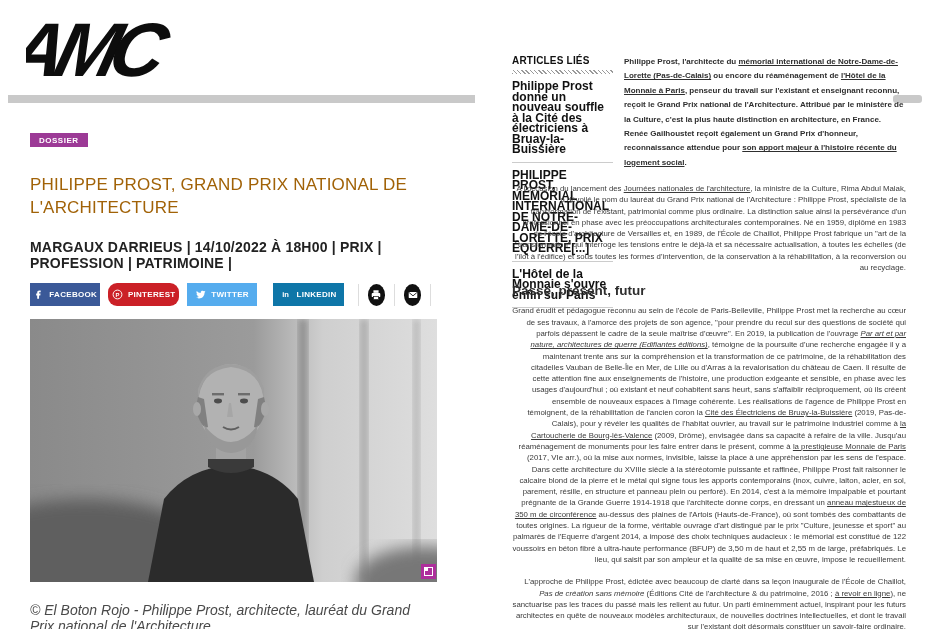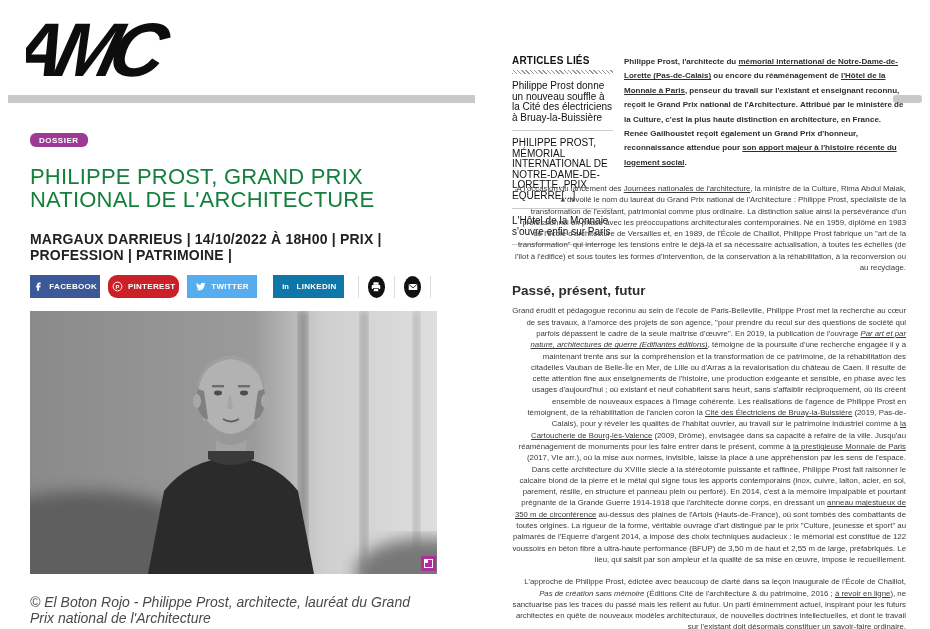--- a/index.html
+++ b/index.html
@@ -9,22 +9,22 @@
     font-family:"Liberation Sans","DejaVu Sans",sans-serif; color:#333;
   }
   
   .logo { position:absolute; left:26px; top:8px; width:180px; height:84px; }
   .header-divider { position:absolute; left:8px; top:95px; width:467px; height:8px; background:#c9c9c9; }
   .header-divider-right { position:absolute; left:893px; top:95px; width:29px; height:8px; background:#c9c9c9; border-radius:3px; }
 
   
   .left-col { position:absolute; left:30px; top:129px; width:407px; }
   .badge { display:inline-block; background:#9c3a96; color:#fff; font-size:8px; font-weight:bold;
-           letter-spacing:.5px; padding:3px 9px 2px;border-radius:6px; }
-  h1.title { font-size:22px; font-weight:400; color:#15803d; line-height:23px; margin-top:18px; letter-spacing:.2px; }
+           letter-spacing:.5px; padding:3px 9px 2px; }
+  h1.title { font-size:17px; font-weight:400; color:#a16207; line-height:23px; margin-top:26px; letter-spacing:.2px; }
   .byline { font-size:14px; font-weight:bold; color:#222; margin-top:20px; letter-spacing:.2px; }
   .share-row { display:flex; align-items:flex-end; margin-top:12px; height:23px; }
   .share-btn { display:flex; align-items:center; justify-content:center; gap:5px; border:none; cursor:pointer;
                width:89px; height:23px; margin-right:8px; color:#fff; }
   .share-btn span { font-size:8px; font-weight:bold; letter-spacing:.3px; color:#fff; }
   .share-btn svg { width:11px; height:11px; }
   .vsep { width:1px; height:22px; background:#ddd; margin:0 6px; }
   .circ-btn { width:22px; height:22px; border-radius:50%; background:#111; border:none; cursor:pointer;
               display:flex; align-items:center; justify-content:center; margin:0 3px; }
   .circ-btn svg { width:12px; height:12px; }
@@ -34,21 +34,21 @@
                 border:none; cursor:pointer; padding:0; }
   .expand-btn .inner { position:absolute; left:3px; top:3px; width:9px; height:9px; border:1px solid #fff; }
   .expand-btn .sq { position:absolute; left:3px; top:3px; width:4px; height:4px; background:#fff; }
   .caption { font-size:14px; font-style:italic; color:#4a4a4a; margin-top:20px; }
   .bottom-rule { width:440px; height:1px; background:#ccc; margin-top:6px; }
 
   
   .sidebar { position:absolute; left:512px; top:55px; width:101px; }
   .sidebar-header { font-size:10px; font-weight:bold; color:#111; letter-spacing:.2px; padding-bottom:4px; }
   .hatch { height:4px; background:repeating-linear-gradient(45deg,#9a9a9a 0 1px,transparent 1px 3px); }
-  .related-item { display:block; font-size:10px; font-weight:normal; color:#111; line-height:10.5px;
+  .related-item { display:block; font-size:12px; font-weight:bold; color:#111; line-height:10.5px;
                   padding:7px 0; cursor:pointer; }
   .sep { height:1px; background:#ccc; }
 
   
   .intro-col { position:absolute; left:624px; top:55px; width:282px; }
   .intro { font-size:8px; font-weight:bold; color:#2e2e2e; line-height:14.4px; }
   .body-col { position:absolute; left:512px; top:183px; width:394px; }
   .para { font-size:7.8px; color:#3a3a3a; line-height:11.3px; text-align:right; }
   .para + .para { margin-top:11px; }
   .subhead { font-size:13.5px; font-weight:bold; color:#2e2e2e; margin:10px 0 7px; }

